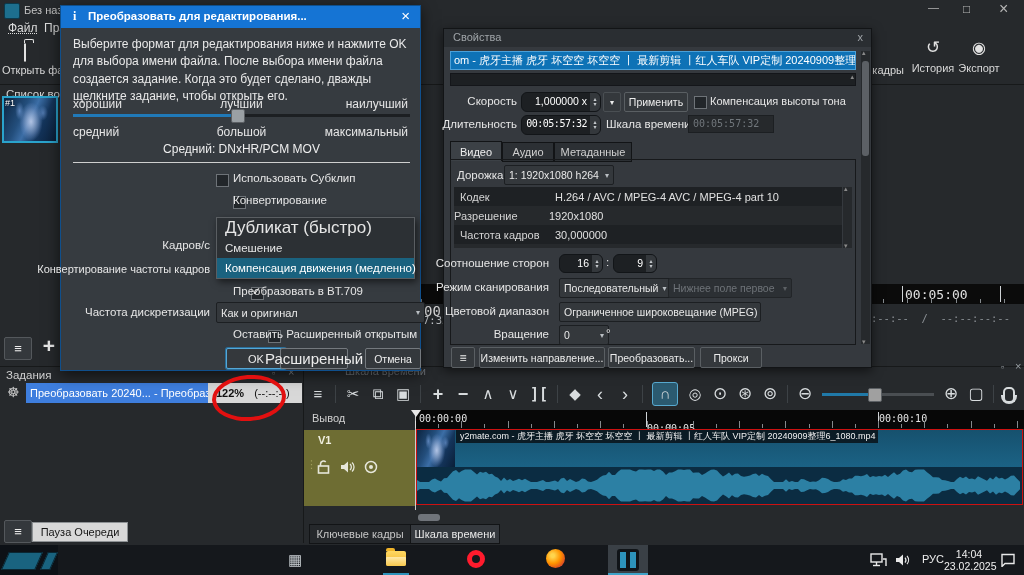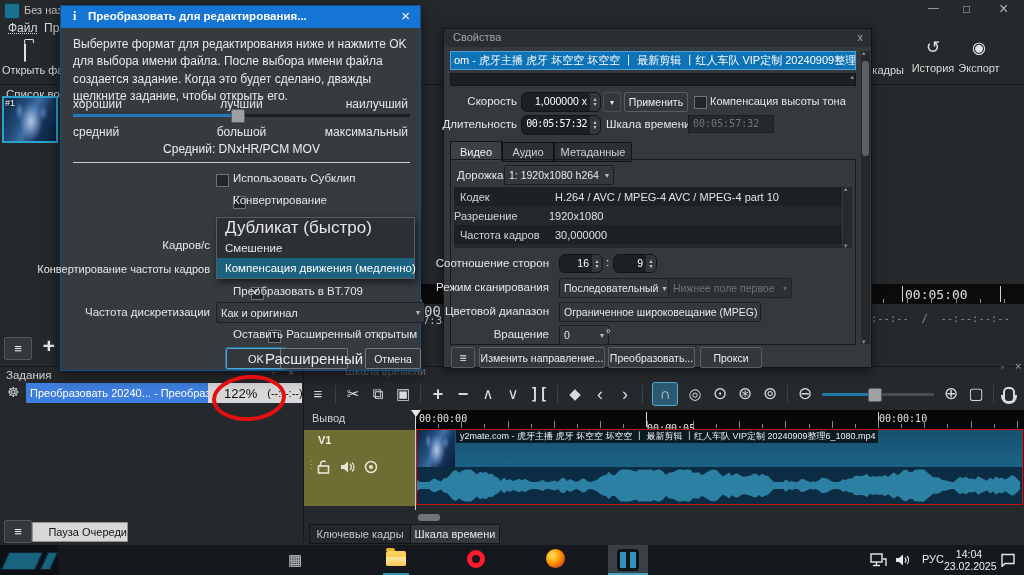--- a/index.html
+++ b/index.html
@@ -117,27 +117,27 @@
 
   <div class="abs" style="left:0;top:366px;width:1024px;height:1px;background:#17191a"></div>
   <div class="abs" style="left:303px;top:366px;width:1px;height:177px;background:#17191a"></div>
 
   <div class="abs" style="left:6px;top:369px;font-size:11.5px;color:#d0d0d0">Задания</div>
   <span class="abs" style="left:272px;top:368px;font-size:9px;color:#8a8f94">▫</span>
   <span class="abs" style="left:288px;top:366px;font-size:11px;color:#8a8f94">×</span>
   <span class="abs" style="left:7px;top:384px;font-size:14px;color:#c8c8c8">☸</span>
   <div class="abs winrow" style="left:26px;top:383px;width:276px;height:20px;background:#d8d8d8">
     <span style="flex:none;width:182px;height:100%;background:#3e7ede;color:#fff;font-size:11px;line-height:20px;padding:0 4px;overflow:hidden;white-space:nowrap;box-sizing:border-box">Преобразовать 20240... - Преобразован.mov</span>
-    <span style="margin-left:16px;color:#101010;font-size:13px;font-weight:400">122%</span>
+    <span style="margin-left:8px;color:#101010;font-size:11px;font-weight:700">122%</span>
     <span style="margin-left:10px;color:#101010;font-size:11px;white-space:pre">(--:--:--)</span>
   </div>
   <div class="abs btn" style="left:4px;top:520px;width:26px;height:21px;border-color:#54585c">
     <span style="font-size:13px">≡</span>
   </div>
-  <div class="abs" style="left:32px;top:522px;width:94px;height:18px;background:#d8d8d8;border:1px solid #8d9194;color:#151515;font-size:11px;text-align:right;line-height:18px">Пауза Очереди</div>
+  <div class="abs" style="left:32px;top:522px;width:94px;height:18px;background:#d8d8d8;border:1px solid #8d9194;color:#151515;font-size:11px;text-align:center;line-height:18px">Пауза Очереди</div>
 
   <div class="abs" style="left:345px;top:365px;font-size:11px;color:#70757a">Шкала времени</div>
   <span class="abs" style="left:1001px;top:362px;font-size:9px;color:#9aa0a5">▫</span>
   <span class="abs" style="left:1015px;top:360px;font-size:11px;color:#9aa0a5">×</span>
 
   <div class="abs winrow" style="left:310px;top:380px;width:712px;height:27px;gap:9px">
     <span class="ticon">≡</span>
     <span class="sep"></span>
     <span class="ticon">✂</span>
     <span class="ticon">⧉</span>

